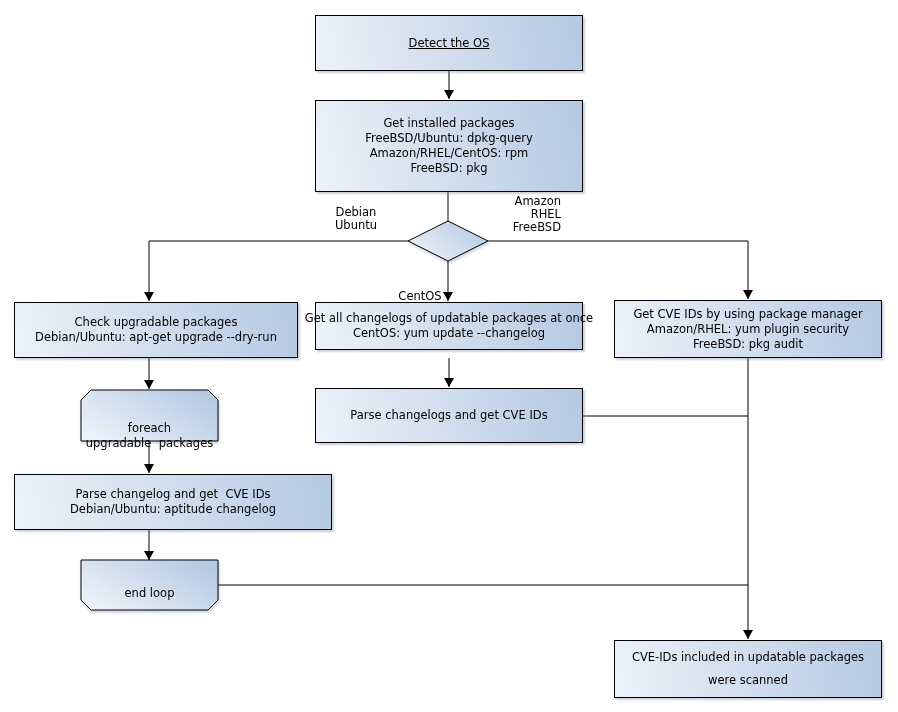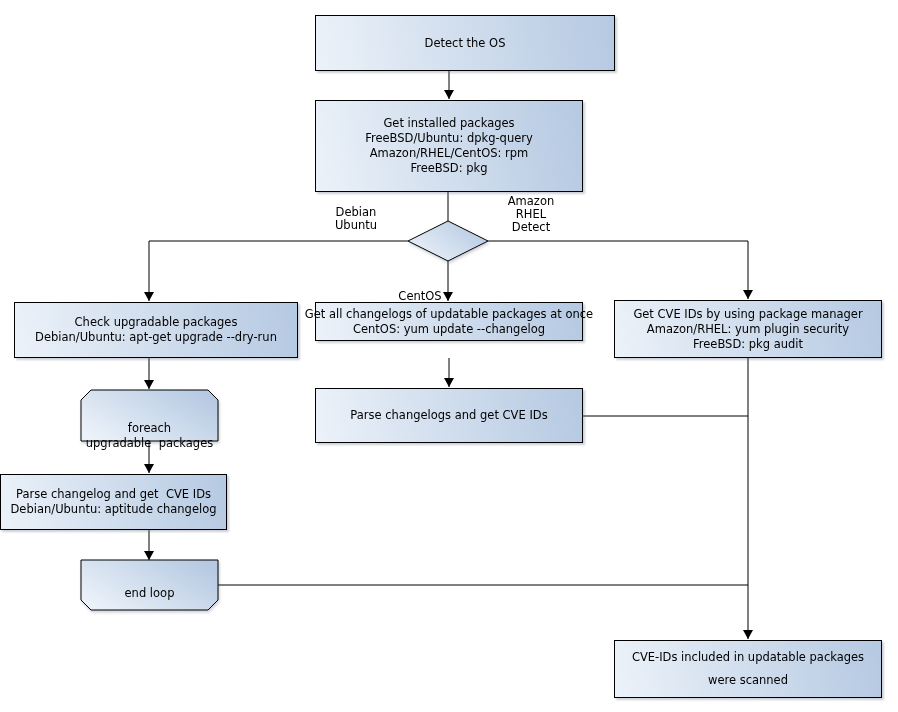--- a/index.html
+++ b/index.html
@@ -62,21 +62,21 @@
   .edge-label {
     position: absolute;
     display: flex;
     flex-direction: column;
     font-size: 11.5px;
   }
   .edge-label .ln {
     line-height: 13px;
     white-space: pre;
   }
-  .edge-label.align-left .ln { text-align: center; }
+  .edge-label.align-left .ln { text-align: right; }
 </style>
 </head>
 <body>
 
 <div id="canvas">
 
   <svg id="wires" width="898" height="712" viewBox="0 0 898 712">
     <defs>
       <linearGradient id="nodeGradient" x1="0" y1="0.8" x2="1" y2="0.2">
         <stop offset="0" class="stop-light"></stop>
@@ -100,51 +100,51 @@
       <path class="edge" d="M748,358 L748,639" marker-end="url(#arrowhead)"></path>
       <path class="edge" d="M583,416 L748,416"></path>
       <path class="edge" d="M218,585 L748,585"></path>
     </g>
 
     <polygon class="shape" points="448,221 488,241 448,261 408,241"></polygon>
     <polygon class="shape" points="91,390 208,390 218,400 218,441 81,441 81,400"></polygon>
     <polygon class="shape" points="81,560 218,560 218,600 208,610 91,610 81,600"></polygon>
   </svg>
 
-  <div class="node rect" style="left:315px;top:15px;width:300px;height:56px;">
+  <div class="node rect" style="left:315px;top:15px;width:268px;height:56px;text-decoration:underline;">
     <span class="ln">Detect the OS</span>
   </div>
 
   <div class="node rect" style="left:315px;top:100px;width:268px;height:92px;">
     <span class="ln">Get installed packages</span>
     <span class="ln">FreeBSD/Ubuntu: dpkg-query</span>
     <span class="ln">Amazon/RHEL/CentOS: rpm</span>
     <span class="ln">FreeBSD: pkg</span>
   </div>
 
   <div class="node rect" style="left:14px;top:302px;width:284px;height:56px;">
     <span class="ln">Check upgradable packages</span>
     <span class="ln">Debian/Ubuntu: apt-get upgrade --dry-run</span>
   </div>
 
   <div class="node plain" style="left:81px;top:390px;width:137px;height:51px;margin-top:20px;">
     <span class="ln">foreach</span>
     <span class="ln">upgradable  packages</span>
   </div>
 
-  <div class="node rect" style="left:0;top:474px;width:227px;height:56px;">
+  <div class="node rect" style="left:14px;top:474px;width:318px;height:56px;">
     <span class="ln">Parse changelog and get  CVE IDs</span>
     <span class="ln">Debian/Ubuntu: aptitude changelog</span>
   </div>
 
   <div class="node plain" style="left:81px;top:568px;width:137px;height:50px;">
     <span class="ln">end loop</span>
   </div>
 
-  <div class="node rect" style="left:315px;top:302px;width:268px;height:39px;">
+  <div class="node rect" style="left:315px;top:302px;width:268px;height:48px;">
     <span class="ln">Get all changelogs of updatable packages at once</span>
     <span class="ln">CentOS: yum update --changelog</span>
   </div>
 
   <div class="node rect" style="left:315px;top:388px;width:268px;height:55px;">
     <span class="ln">Parse changelogs and get CVE IDs</span>
   </div>
 
   <div class="node rect" style="left:614px;top:300px;width:268px;height:58px;">
     <span class="ln">Get CVE IDs by using package manager</span>
@@ -158,20 +158,20 @@
   </div>
 
   <div class="edge-label" style="left:332px;top:206px;width:48px;align-items:center;">
     <span class="ln">Debian</span>
     <span class="ln">Ubuntu</span>
   </div>
 
   <div class="edge-label align-left" style="left:501px;top:195px;width:60px;">
     <span class="ln">Amazon</span>
     <span class="ln">RHEL</span>
-    <span class="ln">Detect</span>
+    <span class="ln">FreeBSD</span>
   </div>
 
   <div class="edge-label" style="left:397px;top:273px;width:46px;align-items:center;margin-top:17px;">
     <span class="ln">CentOS</span>
   </div>
 
 </div>
 
 </body></html>

